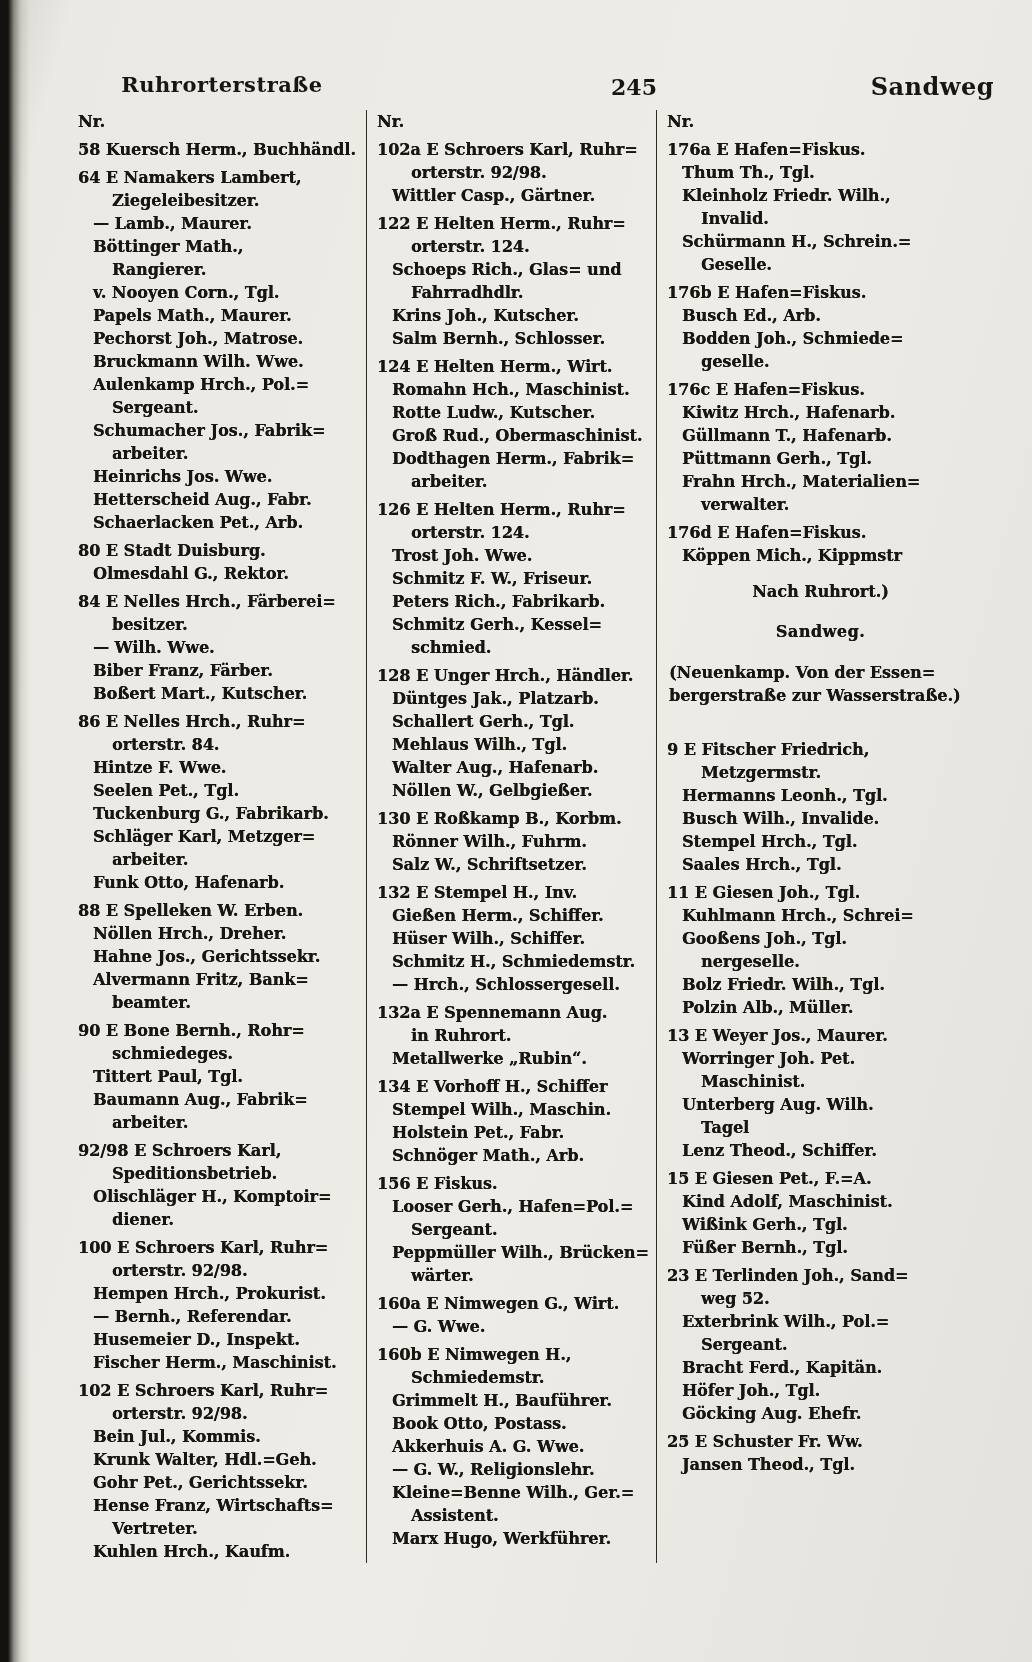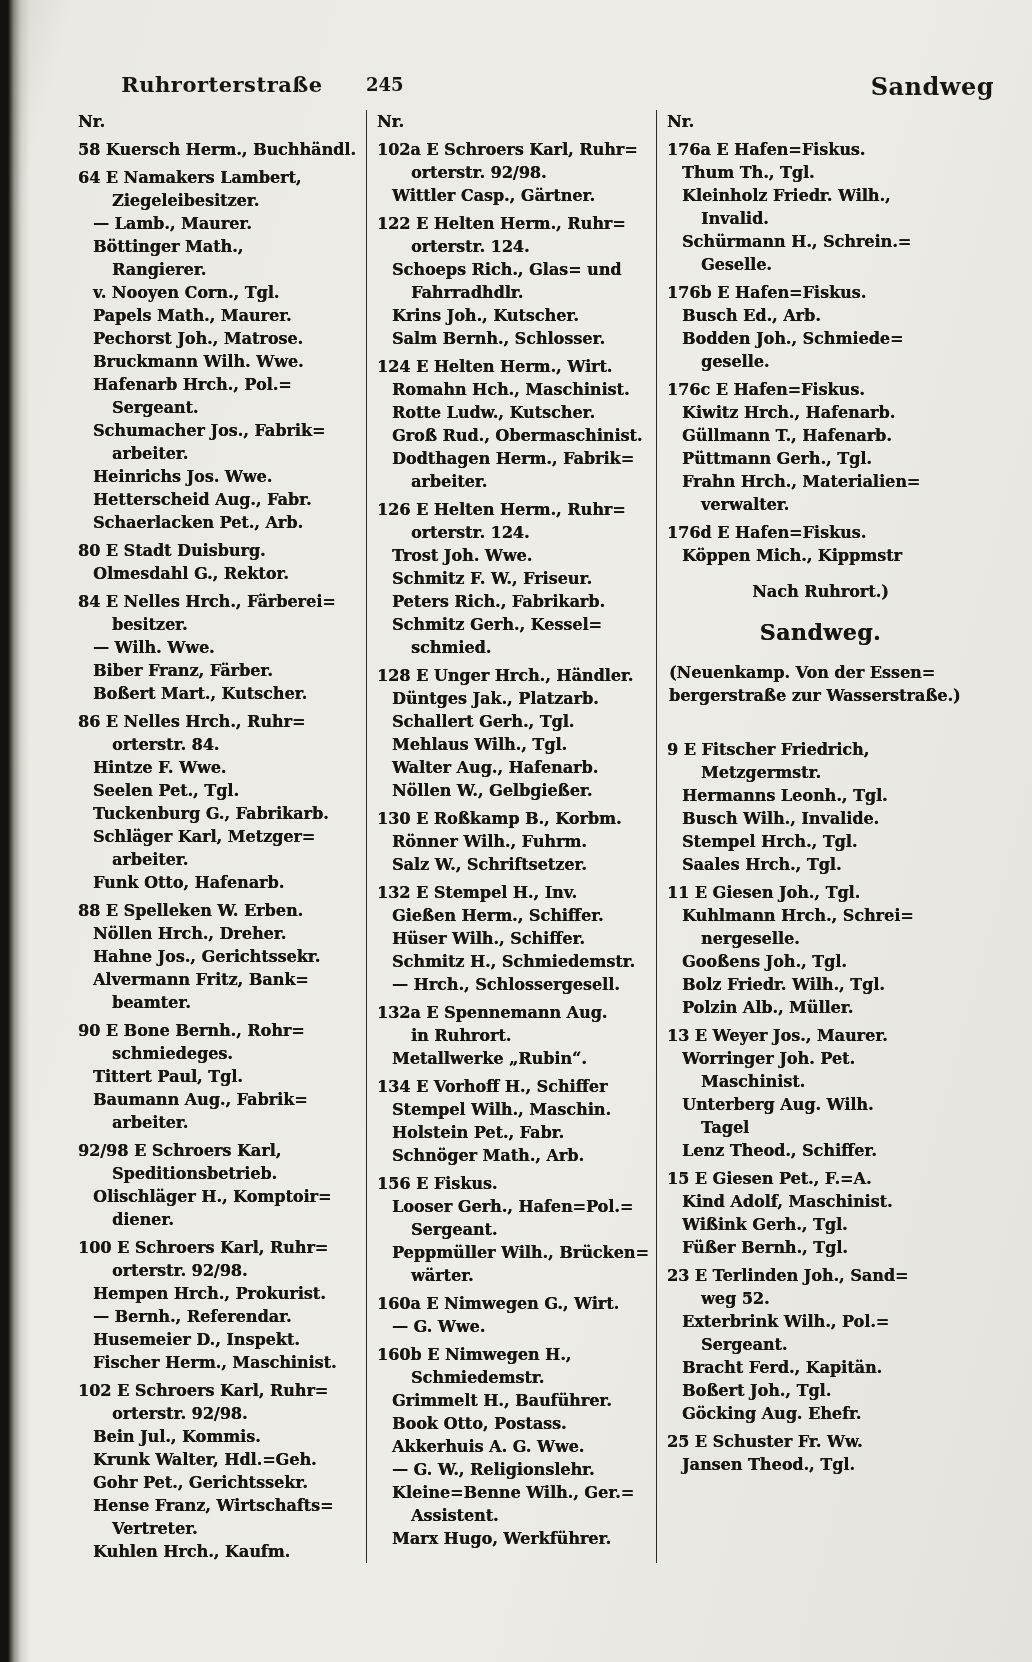--- a/index.html
+++ b/index.html
@@ -11,38 +11,38 @@
     color:#191510;
     overflow:hidden;
   }
   .gutter{
     position:absolute;left:0;top:0;bottom:0;width:30px;
     background:linear-gradient(90deg,#14120f 0,#14120f 8px,rgba(62,57,50,.5) 14px,rgba(120,114,104,.18) 21px,rgba(120,114,104,0) 100%);
   }
   .content{position:absolute;left:78px;top:72px;right:26px;}
   .header{display:flex;font-weight:bold;}
   .h-left{width:288px;text-align:center;font-size:21px;letter-spacing:.5px;}
-  .h-center{width:291px;text-align:left;font-size:18px;padding-top:2px;}
+  .h-center{width:291px;text-align:right;font-size:22px;padding-top:2px;}
   .h-right{width:333px;text-align:right;padding-left:4px;font-size:24px;letter-spacing:.5px;}
   .columns{display:flex;margin-top:9px;align-items:stretch;min-height:1452px;}
   .col{box-sizing:border-box;}
   .col-left{width:288px;padding-right:4px;}
   .col-mid{width:291px;border-left:1px solid #2e2a24;border-right:1px solid #2e2a24;padding:0 4px 0 10px;}
   .col-right{width:333px;padding-left:10px;padding-right:2px;}
   .line{
     font-size:16px;font-weight:bold;line-height:23px;
     white-space:nowrap;
     text-shadow:0.2px 0 0 currentColor;
   }
   .nr-row{margin-bottom:1px;}
   .k-n0{margin-top:5px;}
   .k-r{padding-left:15px;}
   .k-w{padding-left:34px;}
   .k-c{text-align:center;white-space:normal;padding-right:14px;}
-  .k-h{text-align:center;font-size:22px;line-height:28px;margin:2px 14px 2px 0;letter-spacing:.5px;}
+  .k-h{text-align:center;font-size:16px;line-height:28px;margin:2px 14px 2px 0;letter-spacing:.5px;}
   .k-g{height:13px;}
   .k-p{padding-left:2px;}
 </style>
 </head>
 <body>
 
 <div class="page">
   <div class="gutter"></div>
   <div class="content">
 
@@ -59,21 +59,21 @@
             <div class="line k-n0">58 Kuersch Herm., Buchhändl.</div>
             <div class="line k-n0">64 E Namakers Lambert,</div>
             <div class="line k-w">Ziegeleibesitzer.</div>
             <div class="line k-r">— Lamb., Maurer.</div>
             <div class="line k-r">Böttinger Math.,</div>
             <div class="line k-w">Rangierer.</div>
             <div class="line k-r">v. Nooyen Corn., Tgl.</div>
             <div class="line k-r">Papels Math., Maurer.</div>
             <div class="line k-r">Pechorst Joh., Matrose.</div>
             <div class="line k-r">Bruckmann Wilh. Wwe.</div>
-            <div class="line k-r">Hafenarb Hrch., Pol.=</div>
+            <div class="line k-r">Aulenkamp Hrch., Pol.=</div>
             <div class="line k-w">Sergeant.</div>
             <div class="line k-r">Schumacher Jos., Fabrik=</div>
             <div class="line k-w">arbeiter.</div>
             <div class="line k-r">Heinrichs Jos. Wwe.</div>
             <div class="line k-r">Hetterscheid Aug., Fabr.</div>
             <div class="line k-r">Schaerlacken Pet., Arb.</div>
             <div class="line k-n0">80 E Stadt Duisburg.</div>
             <div class="line k-r">Olmesdahl G., Rektor.</div>
             <div class="line k-n0">84 E Nelles Hrch., Färberei=</div>
             <div class="line k-w">besitzer.</div>
@@ -213,40 +213,40 @@
             <div class="line k-g"></div>
             <div class="line k-g"></div>
             <div class="line k-n0">9 E Fitscher Friedrich,</div>
             <div class="line k-w">Metzgermstr.</div>
             <div class="line k-r">Hermanns Leonh., Tgl.</div>
             <div class="line k-r">Busch Wilh., Invalide.</div>
             <div class="line k-r">Stempel Hrch., Tgl.</div>
             <div class="line k-r">Saales Hrch., Tgl.</div>
             <div class="line k-n0">11 E Giesen Joh., Tgl.</div>
             <div class="line k-r">Kuhlmann Hrch., Schrei=</div>
+            <div class="line k-r">Gooßens Joh., Tgl.</div>
             <div class="line k-w">nergeselle.</div>
-            <div class="line k-r">Gooßens Joh., Tgl.</div>
             <div class="line k-r">Bolz Friedr. Wilh., Tgl.</div>
             <div class="line k-r">Polzin Alb., Müller.</div>
             <div class="line k-n0">13 E Weyer Jos., Maurer.</div>
             <div class="line k-r">Worringer Joh. Pet.</div>
             <div class="line k-w">Maschinist.</div>
             <div class="line k-r">Unterberg Aug. Wilh.</div>
             <div class="line k-w">Tagel</div>
             <div class="line k-r">Lenz Theod., Schiffer.</div>
             <div class="line k-n0">15 E Giesen Pet., F.=A.</div>
             <div class="line k-r">Kind Adolf, Maschinist.</div>
             <div class="line k-r">Wißink Gerh., Tgl.</div>
             <div class="line k-r">Füßer Bernh., Tgl.</div>
             <div class="line k-n0">23 E Terlinden Joh., Sand=</div>
             <div class="line k-w">weg 52.</div>
             <div class="line k-r">Exterbrink Wilh., Pol.=</div>
             <div class="line k-w">Sergeant.</div>
             <div class="line k-r">Bracht Ferd., Kapitän.</div>
-            <div class="line k-r">Boßert Joh., Tgl.</div>
+            <div class="line k-r">Höfer Joh., Tgl.</div>
             <div class="line k-r">Göcking Aug. Ehefr.</div>
             <div class="line k-n0">25 E Schuster Fr. Ww.</div>
             <div class="line k-r">Jansen Theod., Tgl.</div>
           </div>
       </div>
     </div>
 
   </div>
 </div>
 

